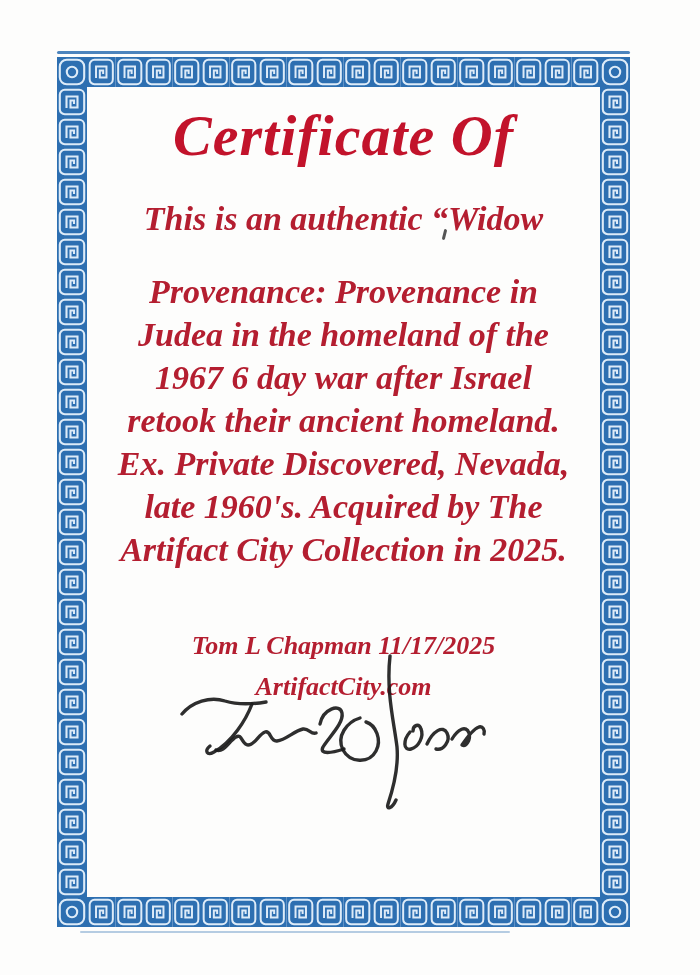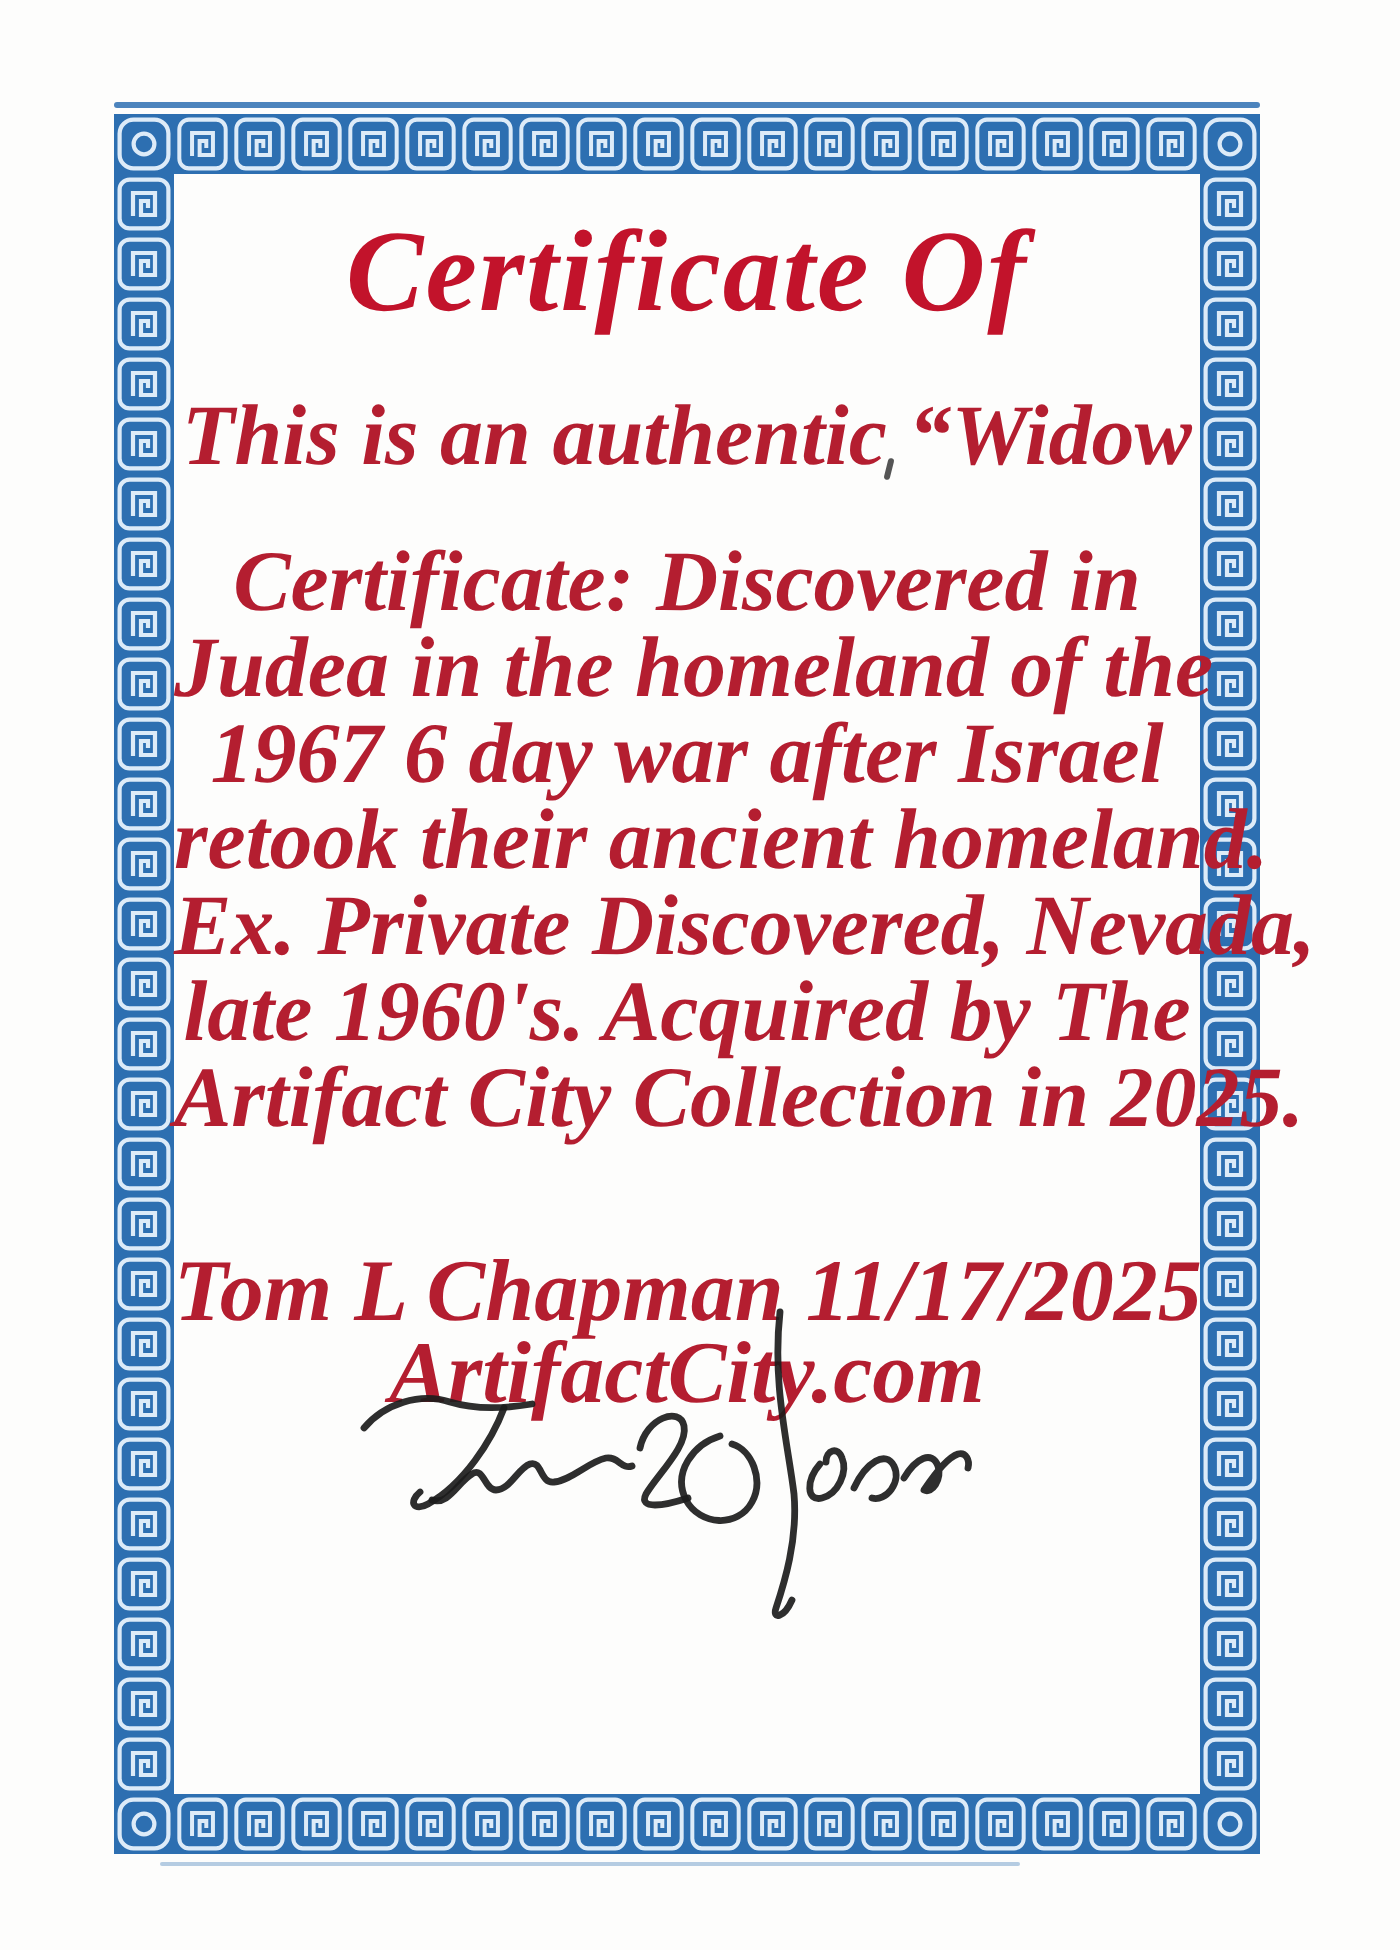--- a/index.html
+++ b/index.html
@@ -42,25 +42,25 @@
     font-style:italic;font-weight:bold;
     color:var(--text-red);
   }
   .title{
     margin-top:12px;
     font-size:58px;line-height:74px;
     color:var(--title-red);
     letter-spacing:1px;
   }
   .title span{display:block;}
-  .para{font-size:43px;}
+  .para{font-size:34px;}
   .para div{white-space:nowrap;line-height:43px;}
   .intro{margin-top:24px;}
   .provenance{margin-top:30px;}
-  .footer{margin-top:54px;font-size:44px;font-style:italic;}
+  .footer{margin-top:54px;font-size:26px;font-style:italic;}
   .footer div{line-height:41px;white-space:nowrap;}
   .signature-svg{
     position:absolute;left:170px;top:652px;
   }
   .ink{fill:none;stroke:var(--ink-black);stroke-width:3.4;
        stroke-linecap:round;stroke-linejoin:round;opacity:.92;}
   .stray-speck{
     position:absolute;left:443px;top:229px;width:3px;height:11px;
     background:#2b2b2b;border-radius:2px;transform:rotate(14deg);opacity:.8;
   }
@@ -185,21 +185,21 @@
   <div class="content">
     <div class="title">
       <span>Certificate Of</span>
     </div>
 
     <div class="para intro">
         <div>This is an authentic “Widow</div>
       </div>
 
     <div class="para provenance">
-        <div>Certificate: Discovered in</div>
+        <div>Provenance: Provenance in</div>
         <div>Judea in the homeland of the</div>
         <div>1967 6 day war after Israel</div>
         <div>retook their ancient homeland.</div>
         <div>Ex. Private Discovered, Nevada,</div>
         <div>late 1960's. Acquired by The</div>
         <div>Artifact City Collection in 2025.</div>
       </div>
 
     <div class="footer">
       <div>Tom L Chapman 11/17/2025</div>

